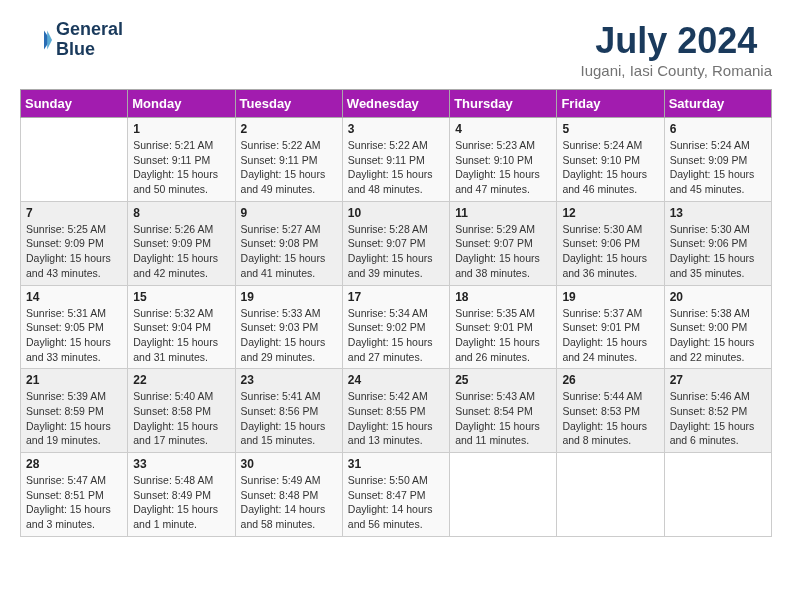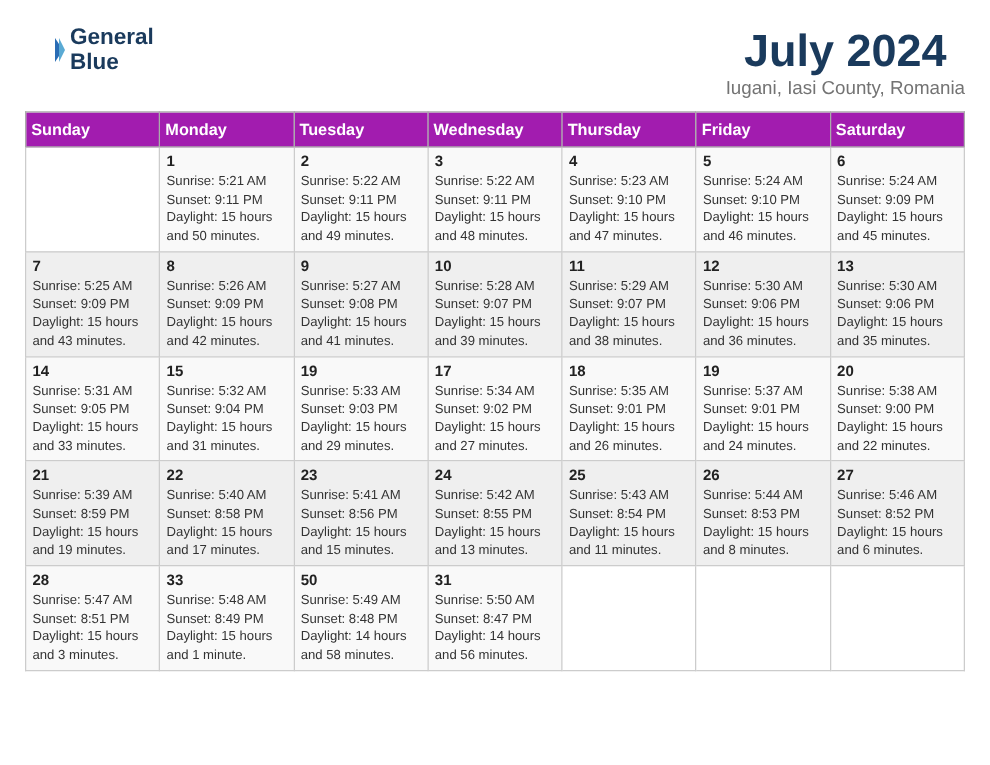--- a/index.html
+++ b/index.html
@@ -325,21 +325,21 @@
 and 3 minutes.</div>
         </td>
         <td>
           <span class="day-num">33</span>
           <div class="day-info" style="white-space: pre-line;">Sunrise: 5:48 AM
 Sunset: 8:49 PM
 Daylight: 15 hours
 and 1 minute.</div>
         </td>
         <td>
-          <span class="day-num">50</span>
+          <span class="day-num">30</span>
           <div class="day-info" style="white-space: pre-line;">Sunrise: 5:49 AM
 Sunset: 8:48 PM
 Daylight: 14 hours
 and 58 minutes.</div>
         </td>
         <td>
           <span class="day-num">31</span>
           <div class="day-info" style="white-space: pre-line;">Sunrise: 5:50 AM
 Sunset: 8:47 PM
 Daylight: 14 hours

